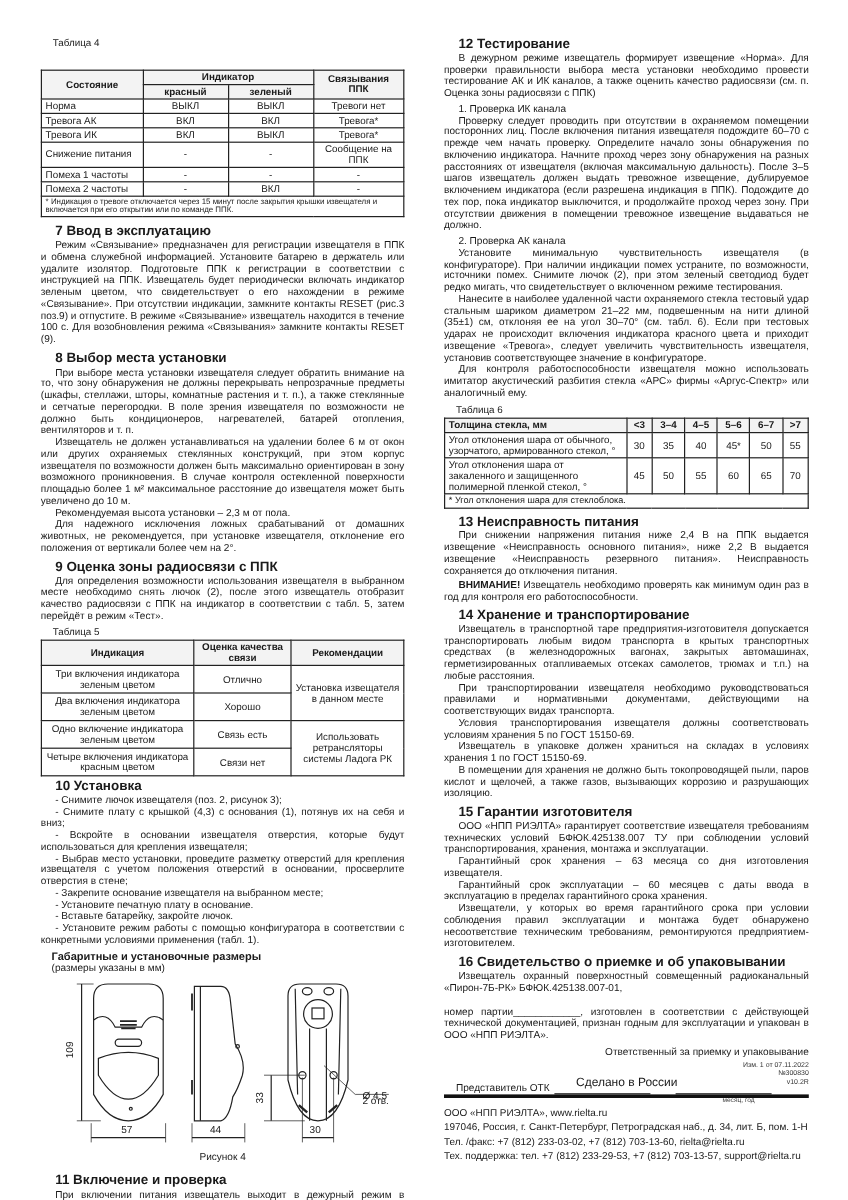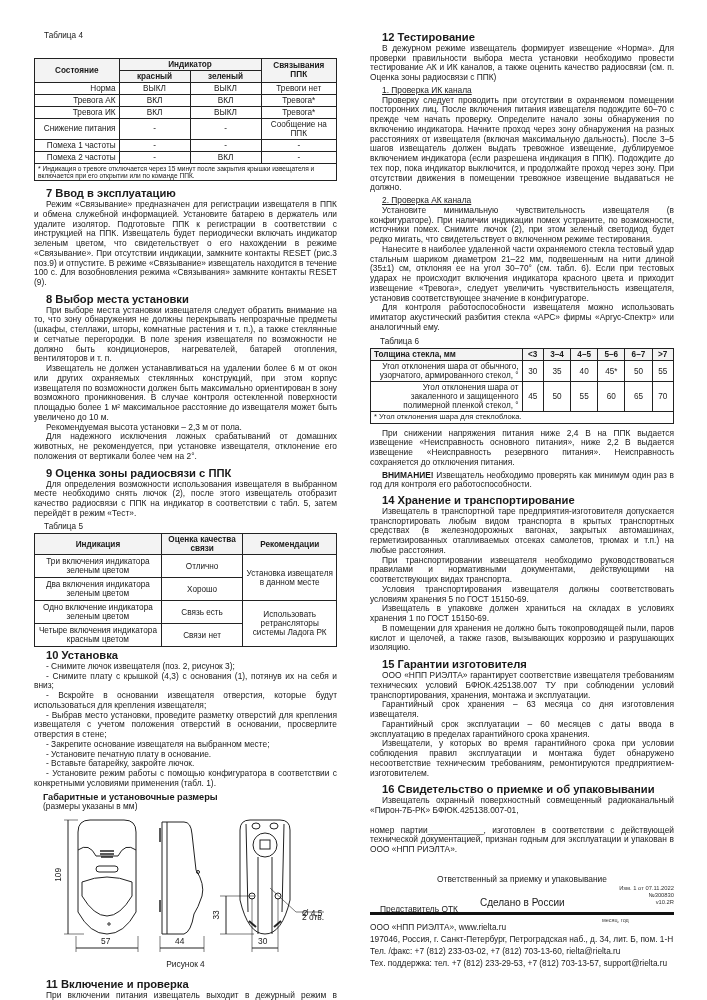--- a/index.html
+++ b/index.html
@@ -8,23 +8,23 @@
   .col { position:absolute; top:0; }
   .left { left:34px; width:303px; }
   .right { left:370px; width:304px; }
   p { margin:0; text-align:justify; }
   .ind { text-indent:12px; }
   h2 { margin:0; font-size:11.2px; font-weight:bold; padding-left:12px; line-height:1.15; }
   .cap { font-size:8.2px; padding-left:10px; margin:0; }
   table { border-collapse:collapse; width:100%; font-size:8.2px; }
   td, th { border:1.3px solid #222; padding:1px 3px; text-align:center; vertical-align:middle; line-height:1.1; }
   th { font-weight:bold; background:#f3f3f3; }
-  td.l { text-align:right; }
+  td.l { text-align:left; }
   .note { text-align:left; font-size:6.6px; }
-  .u { text-decoration:underline; padding-left:12px; }
+  .u { padding-left:12px; }
   .figure { position:relative; height:148px; }
   .fig-cap { text-align:center; font-size:8.4px; }
   .footer-line { border-top:3px solid #111; }
   .small { font-size:5.8px; text-align:right; line-height:1.25; color:#333; }
 </style>
 </head>
 <body>
 
 <div class="col left">
   <div style="height:31px"></div>
@@ -264,20 +264,21 @@
         </tr>
       </tbody>
     <tbody>
         <tr>
           <td colspan="7" class="note" style="font-size:7.6px">* Угол отклонения шара для стеклоблока.</td>
         </tr>
   </tbody>
     </table>
 
   <div style="height:5px"></div>
+  <h2>13 Неисправность питания</h2>
   <p class="ind">При снижении напряжения питания ниже 2,4 В на ППК выдается извещение «Неисправность основного питания», ниже 2,2 В выдается извещение «Неисправность резервного питания». Неисправность сохраняется до отключения питания.</p>
   <p class="ind" style="margin-top:3px"><b>ВНИМАНИЕ!</b><span> Извещатель необходимо проверять как минимум один раз в год для контроля его работоспособности.</span></p>
 
   <div style="height:4px"></div>
   <h2>14 Хранение и транспортирование</h2>
   <p class="ind">Извещатель в транспортной таре предприятия-изготовителя допускается транспортировать любым видом транспорта в крытых транспортных средствах (в железнодорожных вагонах, закрытых автомашинах, герметизированных отапливаемых отсеках самолетов, трюмах и т.п.) на любые расстояния.</p>
   <p class="ind">При транспортировании извещателя необходимо руководствоваться правилами и нормативными документами, действующими на соответствующих видах транспорта.</p>
   <p class="ind">Условия транспортирования извещателя должны соответствовать условиям хранения 5 по ГОСТ 15150-69.</p>
   <p class="ind">Извещатель в упаковке должен храниться на складах в условиях хранения 1 по ГОСТ 15150-69.</p>
   <p class="ind">В помещении для хранения не должно быть токопроводящей пыли, паров кислот и щелочей, а также газов, вызывающих коррозию и разрушающих изоляцию.</p>
@@ -287,21 +288,21 @@
   <p class="ind">ООО «НПП РИЭЛТА» гарантирует соответствие извещателя требованиям технических условий БФЮК.425138.007 ТУ при соблюдении условий транспортирования, хранения, монтажа и эксплуатации.</p>
   <p class="ind">Гарантийный срок хранения – 63 месяца со дня изготовления извещателя.</p>
   <p class="ind">Гарантийный срок эксплуатации – 60 месяцев с даты ввода в эксплуатацию в пределах гарантийного срока хранения.</p>
   <p class="ind">Извещатели, у которых во время гарантийного срока при условии соблюдения правил эксплуатации и монтажа будет обнаружено несоответствие техническим требованиям, ремонтируются предприятием-изготовителем.</p>
 
   <div style="height:5px"></div>
   <h2>16 Свидетельство о приемке и об упаковывании</h2>
   <p class="ind">Извещатель охранный поверхностный совмещенный радиоканальный «Пирон-7Б-РК» БФЮК.425138.007-01,</p>
   <div style="height:10px"></div>
   <p>номер партии____________, изготовлен в соответствии с действующей технической документацией, признан годным для эксплуатации и упакован в ООО «НПП РИЭЛТА».</p>
-  <p style="text-align:center;margin-top:20px">Ответственный за приемку и упаковывание</p>
+  <p style="text-align:right;margin-top:4px">Ответственный за приемку и упаковывание</p>
   <div style="height:20px"></div>
   <div style="position:relative;height:22px;padding-left:10px">
     <span>Представитель ОТК</span>
     <span style="display:inline-block;width:80px;border-bottom:1px solid #222;height:9px;vertical-align:bottom;margin-left:2px"></span>
     <span style="display:inline-block;width:80px;border-bottom:1px solid #222;height:9px;vertical-align:bottom;margin-left:18px"></span>
     <span style="position:absolute;left:232px;top:12px;font-size:5.5px;color:#444">месяц, год</span>
   </div>
 
   <div style="position:absolute;top:885px;left:0;width:304px">
     <div style="position:relative;height:27px">

